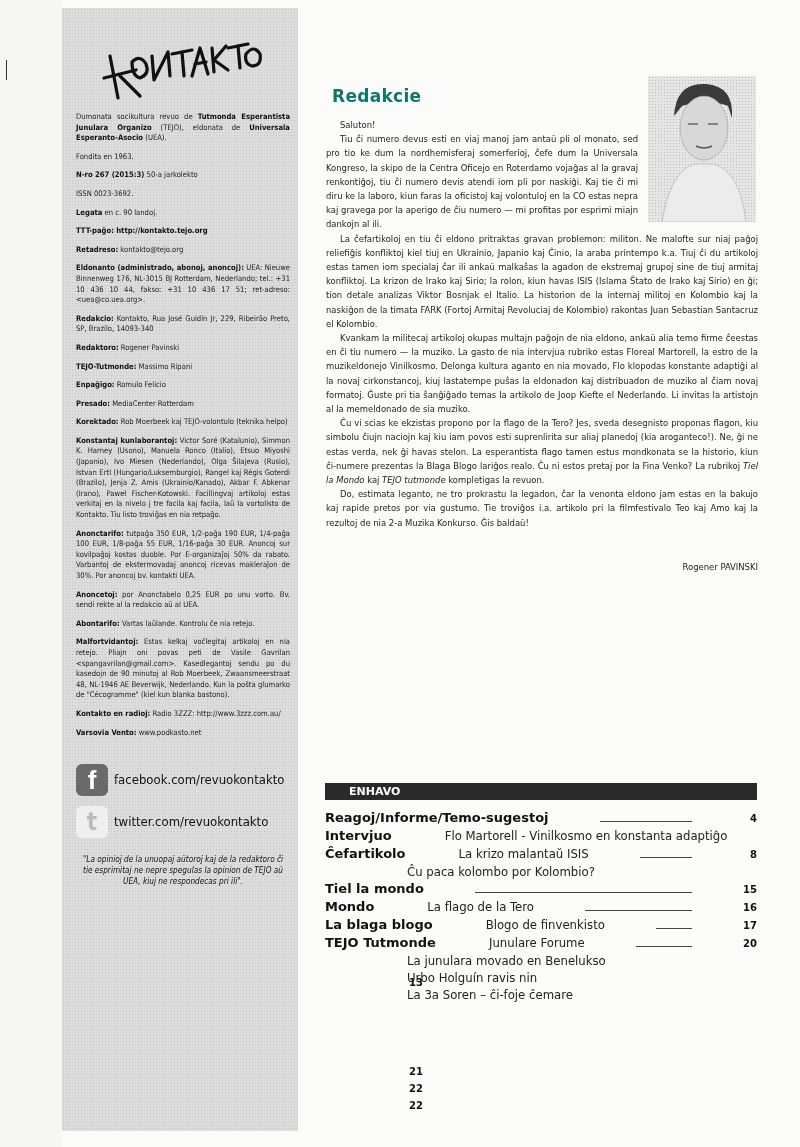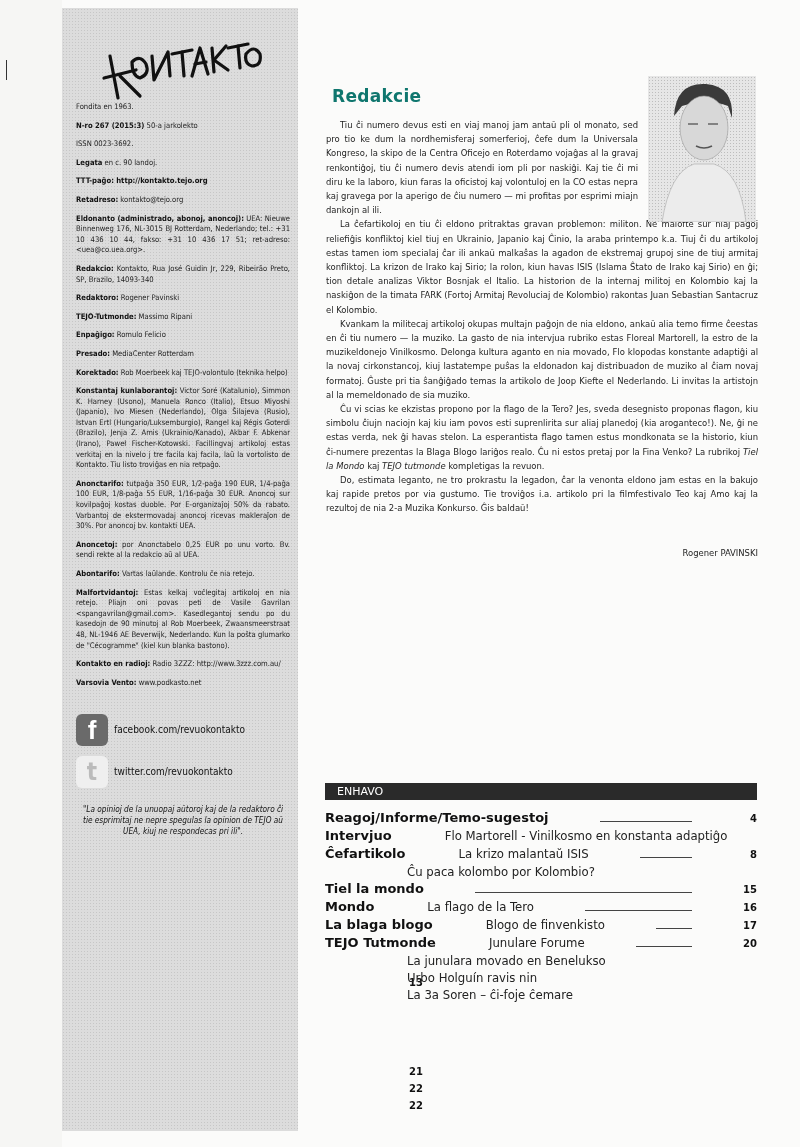--- a/index.html
+++ b/index.html
@@ -20,40 +20,40 @@
     font-family:"DejaVu Sans Condensed","DejaVu Sans", sans-serif;
   }
   .logo { display:block; margin:32px 0 0 20px; width:170px; height:62px; }
   .sb-p { margin:0 0 8px 0; text-align:justify; }
   .sb-p b { font-weight:bold; color:#111; }
   .sb-p.first { margin-top:10px; }
   .social { display:flex; align-items:center; margin:0 0 10px 0; }
   .social-icon { width:32px; height:32px; border-radius:6px; display:flex; align-items:center; justify-content:center; margin-right:6px; font-weight:bold; font-size:26px; }
   .fb { background:#6a6a6a; color:#fff; font-family:"Liberation Sans", sans-serif; }
   .tw { background:#efefef; color:#bbb; font-size:24px; }
-  .social-text { font-size:10px; color:#111; }
+  .social-text { font-size:13px; color:#111; }
   .disclaimer { font-style:italic; text-align:center; font-size:8.2px; line-height:11px; margin:16px 6px 0 6px; color:#111; }
 
   .main { position:absolute; left:326px; top:70px; width:432px; }
   .red-title { font-family:"DejaVu Sans", sans-serif; font-weight:bold; font-size:17px; color:#0f766e; margin:16px 0 0 6px; letter-spacing:0.3px; }
   .photo {
     position:absolute; left:322px; top:6px; width:108px; height:146px;
     background-color:#e6e6e6;
     background-image:radial-gradient(#bdbdbd 0.6px, transparent 0.7px);
     background-size:3px 3px; overflow:hidden;
   }
   .photo svg { width:108px; height:146px; }
   .article { font-size:9.4px; line-height:14.2px; color:#1e1e1e; text-align:justify; margin-top:12px; font-family:"DejaVu Sans Condensed","DejaVu Sans", sans-serif; }
   .article p { margin:0; text-indent:14px; }
   .article p.greet { text-indent:14px; }
   .article .narrow { width:312px; }
   .signature { text-align:right; font-size:9.4px; margin-top:30px; font-family:"DejaVu Sans Condensed","DejaVu Sans", sans-serif; }
 
   .toc { position:absolute; left:325px; top:783px; width:432px; }
-  .toc-header { background:#2a2a2a; color:#fff; font-weight:normal; font-size:11px; padding:1px 12px; height:15px; line-height:15px; }
+  .toc-header { background:#2a2a2a; color:#fff; font-weight:bold; font-size:11px; padding:1px 24px; height:15px; line-height:15px; }
   .toc-list { margin-top:10px; }
   .toc-row { display:flex; align-items:baseline; height:18px;gap:47px; }
   .toc-row.sub { height:17px;flex-direction:column; }
   .toc-cat { font-weight:bold; font-size:13px; white-space:nowrap; color:#111; }
   .toc-title { font-size:13px; white-space:nowrap; margin-left:6px; color:#222; font-family:"DejaVu Sans Condensed","DejaVu Sans", sans-serif; }
   .toc-row.sub .toc-title { margin-left:82px; }
   .toc-leader { flex:1; border-bottom:1px solid #444; margin:0 2px 3px 4px; }
   .toc-page { font-weight:bold; font-size:10px; width:16px; text-align:right; color:#111; }
 </style>
 </head>
@@ -76,20 +76,21 @@
       <path d="M96 36 L104 8 L112 34"></path>
         <path d="M99 24 L110 22"></path>
       <path d="M116 8 L118 32"></path>
         <path d="M130 6 L118 20 L132 30"></path>
       <path d="M132 8 L152 4"></path>
         <path d="M142 6 L144 28"></path>
       <path d="M150 14 Q158 4 164 14 Q166 26 156 26 Q148 24 150 14"></path>
     </g>
   </svg>
 
+  <p class="sb-p first"><span>Dumonata socikultura revuo de </span><b>Tutmonda Esperantista Junulara Organizo</b><span> (TEJO), eldonata de </span><b>Universala Esperanto-Asocio</b><span> (UEA).</span></p>
   <p class="sb-p">Fondita en 1963.</p>
   <p class="sb-p"><b>N-ro 267 (2015:3)</b><span> 50-a jarkolekto</span></p>
   <p class="sb-p">ISSN 0023-3692.</p>
   <p class="sb-p"><b>Legata</b><span> en c. 90 landoj.</span></p>
   <p class="sb-p"><b>TTT-paĝo:</b><b> http://kontakto.tejo.org</b></p>
   <p class="sb-p"><b>Retadreso:</b><span> kontakto@tejo.org</span></p>
   <p class="sb-p"><b>Eldonanto (administrado, abonoj, anoncoj):</b><span> UEA: Nieuwe Binnenweg 176, NL-3015 BJ Rotterdam, Nederlando; tel.: +31 10 436 10 44, fakso: +31 10 436 17 51; ret-adreso: &lt;uea@co.uea.org&gt;.</span></p>
   <p class="sb-p"><b>Redakcio:</b><span> Kontakto, Rua José Guidin Jr, 229, Ribeirão Preto, SP, Brazilo, 14093-340</span></p>
   <p class="sb-p"><b>Redaktoro:</b><span> Rogener Pavinski</span></p>
   <p class="sb-p"><b>TEJO-Tutmonde:</b><span> Massimo Ripani</span></p>
@@ -122,20 +123,23 @@
       <ellipse cx="56" cy="52" rx="24" ry="32" fill="#d8d8d8" stroke="#999" stroke-width="0.6"></ellipse>
       <path d="M40 48 L50 48 M60 48 L70 48" stroke="#666" stroke-width="1.5"></path>
       <path d="M48 70 Q56 74 64 70" stroke="#555" stroke-width="1.6" fill="none"></path>
       <path d="M14 146 Q22 96 46 88 L66 88 Q92 96 98 146 Z" fill="#ececec" stroke="#aaa" stroke-width="0.6"></path>
     </svg>
   </div>
 
   <h1 class="red-title">Redakcie</h1>
 
   <div class="article">
+    <div class="narrow">
+      <p class="greet">Saluton!</p>
+    </div>
     <p style="text-indent:0;">
         <span style="display:block; width:312px; text-indent:14px;">Tiu ĉi numero devus esti en viaj manoj jam antaŭ pli ol monato, sed pro tio ke dum la nordhemisferaj somerferioj, ĉefe dum la Universala Kongreso, la skipo de la Centra Oficejo en Roterdamo vojaĝas al la gravaj renkontiĝoj, tiu ĉi numero devis atendi iom pli por naskiĝi. Kaj tie ĉi mi diru ke la laboro, kiun faras la oficistoj kaj volontuloj en la CO estas nepra kaj gravega por la aperigo de ĉiu numero — mi profitas por esprimi miajn dankojn al ili.</span>
       </p>
     <p>La ĉefartikoloj en tiu ĉi eldono pritraktas gravan problemon: militon. Ne malofte sur niaj paĝoj reliefiĝis konfliktoj kiel tiuj en Ukrainio, Japanio kaj Ĉinio, la araba printempo k.a. Tiuj ĉi du artikoloj estas tamen iom specialaj ĉar ili ankaŭ malkaŝas la agadon de ekstremaj grupoj sine de tiuj armitaj konfliktoj. La krizon de Irako kaj Sirio; la rolon, kiun havas ISIS (Islama Ŝtato de Irako kaj Sirio) en ĝi; tion detale analizas Viktor Bosnjak el Italio. La historion de la internaj militoj en Kolombio kaj la naskiĝon de la timata FARK (Fortoj Armitaj Revoluciaj de Kolombio) rakontas Juan Sebastian Santacruz el Kolombio.</p>
     <p>Kvankam la militecaj artikoloj okupas multajn paĝojn de nia eldono, ankaŭ alia temo firme ĉeestas en ĉi tiu numero — la muziko. La gasto de nia intervjua rubriko estas Floreal Martorell, la estro de la muzikeldonejo Vinilkosmo. Delonga kultura aganto en nia movado, Flo klopodas konstante adaptiĝi al la novaj cirkonstancoj, kiuj lastatempe puŝas la eldonadon kaj distribuadon de muziko al ĉiam novaj formatoj. Ĝuste pri tia ŝanĝiĝado temas la artikolo de Joop Kiefte el Nederlando. Li invitas la artistojn al la memeldonado de sia muziko.</p>
     <p><span>Ĉu vi scias ke ekzistas propono por la flago de la Tero? Jes, sveda desegnisto proponas flagon, kiu simbolu ĉiujn naciojn kaj kiu iam povos esti suprenlirita sur aliaj planedoj (kia aroganteco!). Ne, ĝi ne estas verda, nek ĝi havas stelon. La esperantista flago tamen estus mondkonata se la historio, kiun ĉi-numere prezentas la Blaga Blogo lariĝos realo. Ĉu ni estos pretaj por la Fina Venko? La rubrikoj </span><i>Tiel la Mondo</i><span> kaj </span><i>TEJO tutmonde</i><span> kompletigas la revuon.</span></p>
     <p>Do, estimata leganto, ne tro prokrastu la legadon, ĉar la venonta eldono jam estas en la bakujo kaj rapide pretos por via gustumo. Tie troviĝos i.a. artikolo pri la filmfestivalo Teo kaj Amo kaj la rezultoj de nia 2-a Muzika Konkurso. Ĝis baldaŭ!</p>
     <div class="signature">Rogener PAVINSKI</div>
   </div>
 </main>

